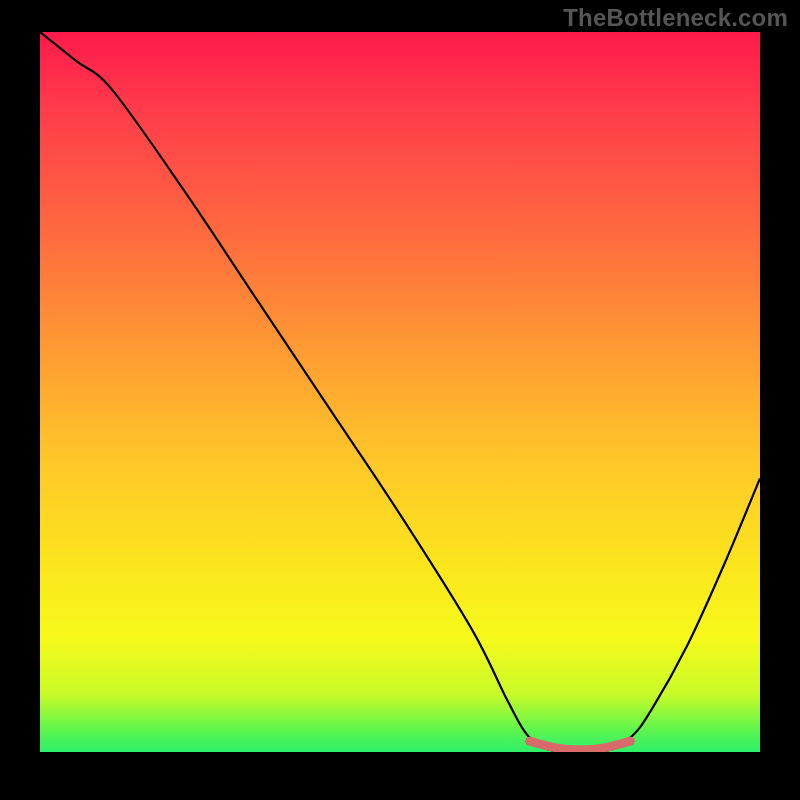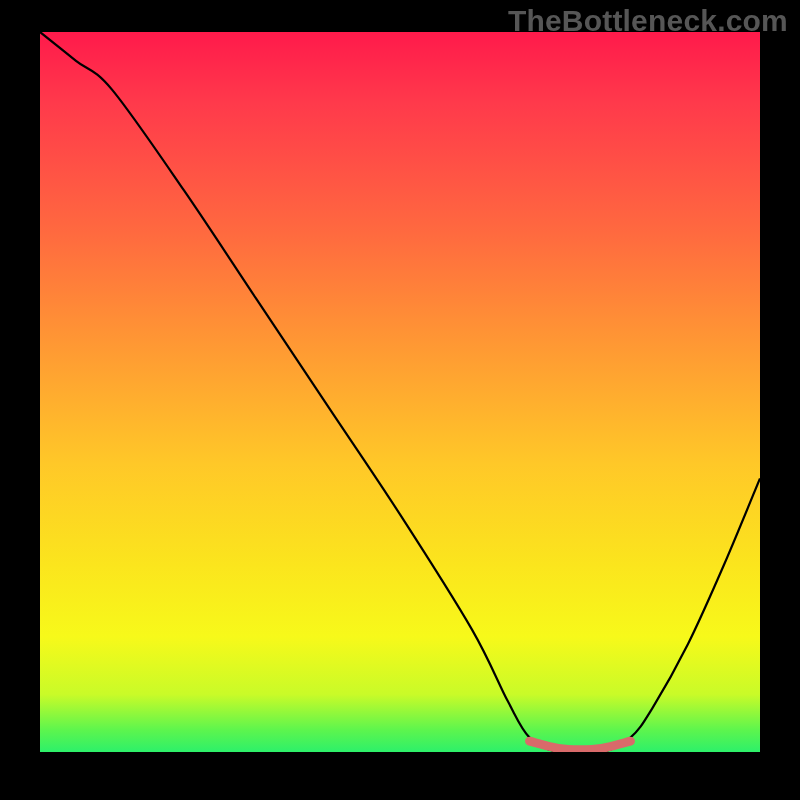--- a/index.html
+++ b/index.html
@@ -16,21 +16,21 @@
     top: 0;
     width: 800px;
     height: 800px;
     background: #000;
   }
   .watermark {
     position: absolute;
     top: 4px;
     right: 12px;
     font-family: Arial, Helvetica, sans-serif;
-    font-size: 30px;
+    font-size: 24px;
     font-weight: 600;
     color: #565656;
     letter-spacing: 0.2px;
   }
   
   .plot {
     position: absolute;
     left: 40px;
     top: 32px;
     width: 720px;

